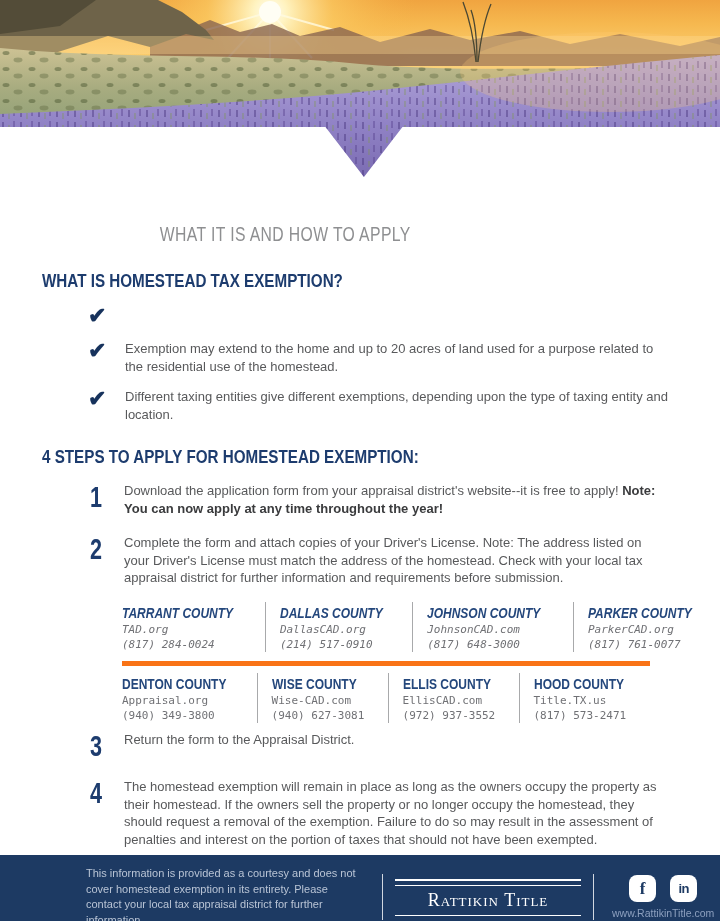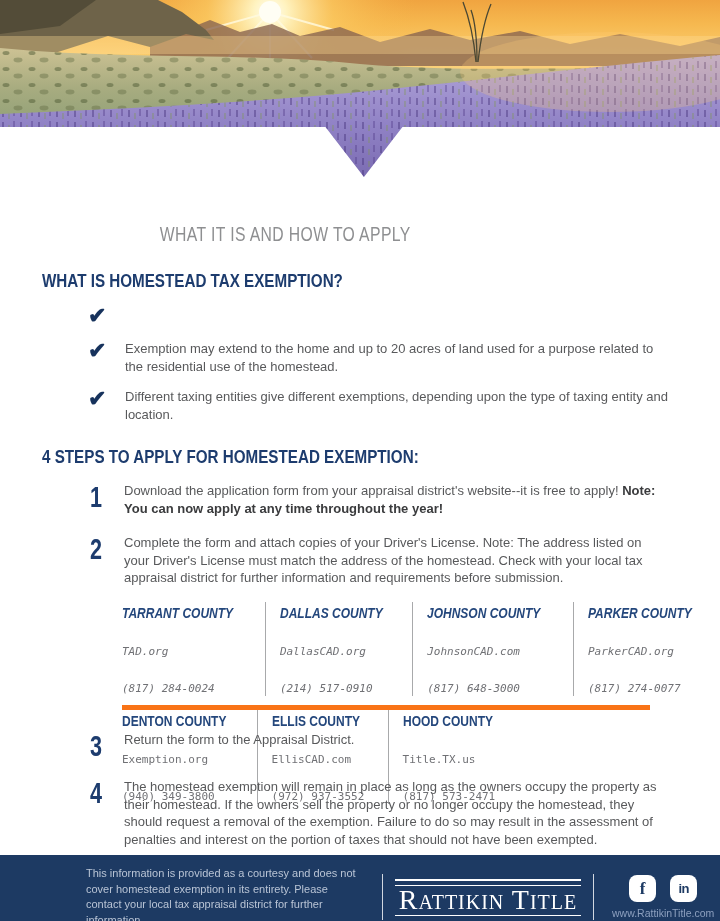--- a/index.html
+++ b/index.html
@@ -37,47 +37,47 @@
   
   .steps { position:absolute; top:482px; left:90px; width:600px; }
   .step { display:flex; margin-bottom:17px; }
   .stepnum { width:34px; flex:none; color:#1d3c6e; font-size:30px; line-height:30px; font-weight:bold; }
   .stepnum span { display:inline-block; transform:scaleX(.72); transform-origin:0 0; }
   .step p strong { color:#3a3b3d; }
   
   .county-table { position:absolute; top:602px; left:122px; width:528px; }
   .crow { display:grid; grid-template-columns:repeat(4,1fr); }
   .crow-1 { border-bottom:5px solid #f97316; padding-bottom:9px;font-style:italic; }
-  .crow-2 { padding-top:0; }
+  .crow-2 { padding-top:7px; }
   .cell { padding:2px 4px 0 14px; border-left:1px solid #a8a9ab; }
   .cell:first-child { border-left:none; padding-left:0; }
   .cname { font-size:15px; font-weight:bold; color:#24477c; line-height:17px; }
   .cwebsite, .cphone {
     font-family:"DejaVu Sans Mono", monospace;
-    font-size:11px; line-height:15px; color:#707175;margin-top:22px;
+    font-size:11px; line-height:15px; color:#707175;
   }
   
   .steps-tail { position:absolute; top:731px; left:90px; width:600px; }
   
   .footer {
     position:absolute; left:0; top:855px; width:720px; height:84px;
     background:#1d3a63; display:flex; align-items:center;
   }
   .footer::after { content:""; position:absolute; left:0; bottom:0; width:100%; height:4px; background:#15294a; }
   .disclaimer {
     margin:0 0 0 86px; width:280px; font-size:11px; line-height:15.5px; color:#b9c4d5;
   }
   .vdiv { width:1px; height:46px; background:rgba(255,255,255,.8); flex:none; }
   .vdiv-1 { margin:0 12px 0 16px; }
   .vdiv-2 { margin:0 18px 0 12px; }
   .logo-block { width:186px; flex:none; color:#fff; text-align:center; }
   .logo-rule-top { height:4px; border-top:2px solid #fff; border-bottom:1px solid #fff; }
   .logo-text {
     font-family:"Liberation Serif", serif; font-variant:small-caps;
-    font-size:28px; line-height:28px; letter-spacing:1px; color:#fff; margin-top:0;
+    font-size:18px; line-height:28px; letter-spacing:1px; color:#fff; margin-top:0;
   }
   .logo-rule-bottom { border-top:1px solid #fff; margin-top:1px; }
   .social-block { text-align:center; }
   .icons { display:flex; gap:14px; justify-content:center; }
   .icon-btn {
     width:27px; height:27px; background:#fff; border-radius:8px;
     color:#1d3a63; display:flex; align-items:center; justify-content:center;
     font-weight:bold; cursor:pointer;
   }
   .fb-glyph { font-family:"Liberation Serif", serif; font-size:17px; font-weight:bold; }
@@ -200,28 +200,33 @@
         <div class="cphone">(214) 517-0910</div>
       </div>
       <div class="cell">
         <div class="condL cname">JOHNSON COUNTY</div>
         <div class="cwebsite">JohnsonCAD.com</div>
         <div class="cphone">(817) 648-3000</div>
       </div>
       <div class="cell">
         <div class="condL cname">PARKER COUNTY</div>
         <div class="cwebsite">ParkerCAD.org</div>
-        <div class="cphone">(817) 274-0077</div>
+        <div class="cphone">(817) 761-0077</div>
       </div>
     </div>
     <div class="crow crow-2">
       <div class="cell">
         <div class="condL cname">DENTON COUNTY</div>
-        <div class="cwebsite">Exemption.org</div>
+        <div class="cwebsite">Appraisal.org</div>
         <div class="cphone">(940) 349-3800</div>
+      </div>
+      <div class="cell">
+        <div class="condL cname">WISE COUNTY</div>
+        <div class="cwebsite">Wise-CAD.com</div>
+        <div class="cphone">(940) 627-3081</div>
       </div>
       <div class="cell">
         <div class="condL cname">ELLIS COUNTY</div>
         <div class="cwebsite">EllisCAD.com</div>
         <div class="cphone">(972) 937-3552</div>
       </div>
       <div class="cell">
         <div class="condL cname">HOOD COUNTY</div>
         <div class="cwebsite">Title.TX.us</div>
         <div class="cphone">(817) 573-2471</div>

